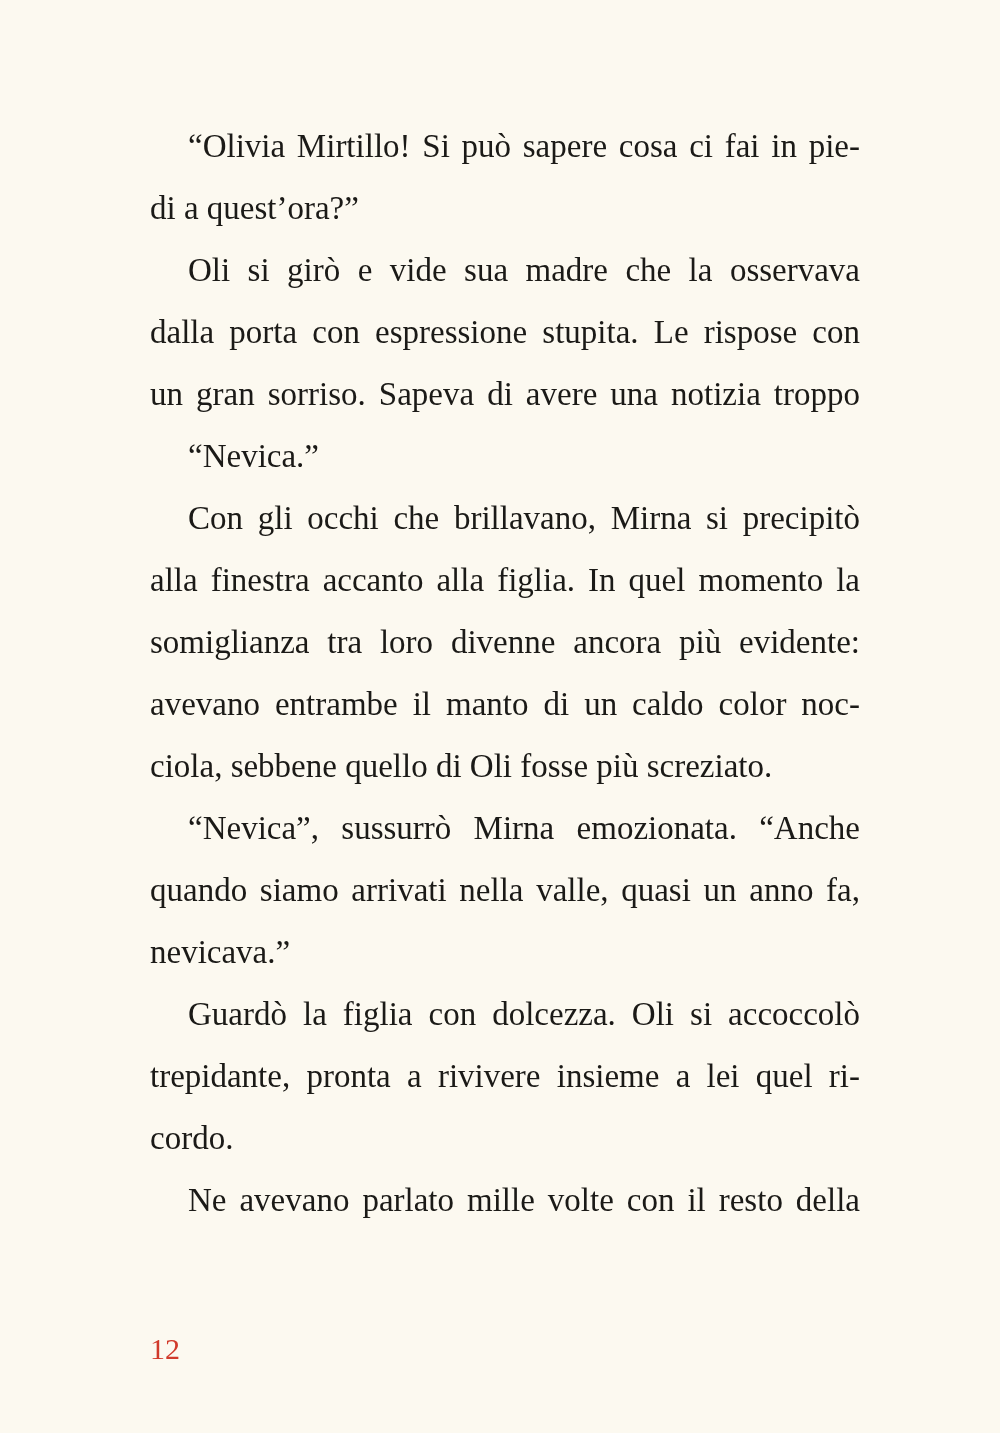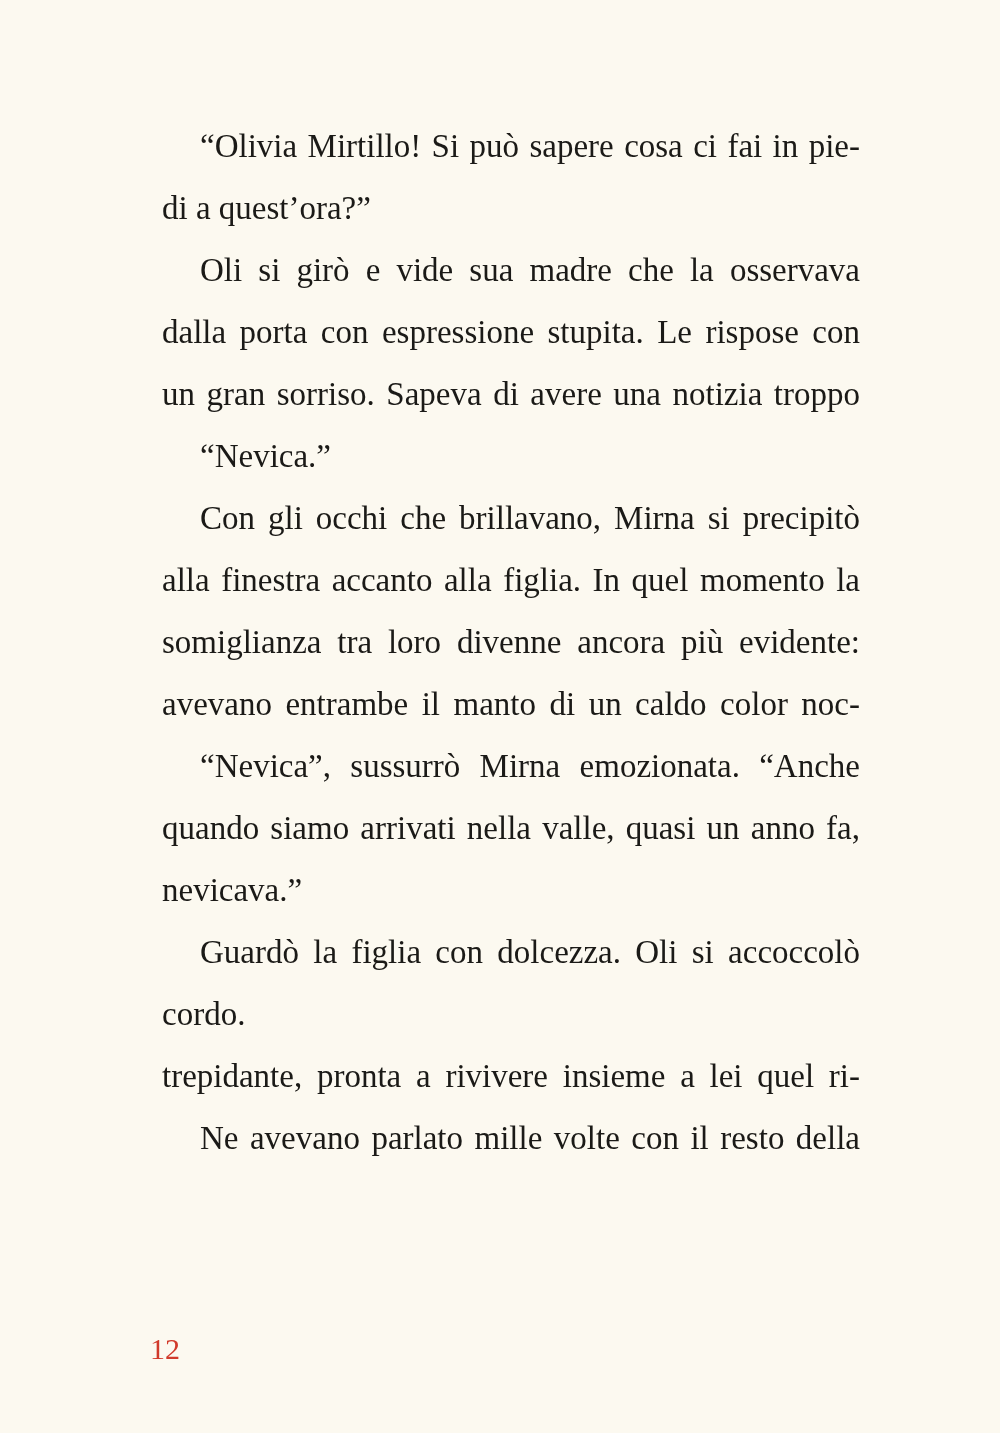--- a/index.html
+++ b/index.html
@@ -20,21 +20,20 @@
     top: 115px;
     width: 710px;
     color: var(--text-color, #1b1a17);
     font-size: 33px;
   }
   .line {
     height: 62px;
     line-height: 62px;
     white-space: nowrap;
     text-align: left;
-    margin-left: 12px;
   }
   .line.just {
     white-space: normal;
     text-align: justify;
     text-align-last: justify;
     text-justify: inter-word;
   }
   .line.indent {
     text-indent: 38px;
   }
@@ -56,22 +55,23 @@
       <div class="line indent just">“Olivia Mirtillo! Si può sapere cosa ci fai in pie-</div>
       <div class="line">di a quest’ora?”</div>
       <div class="line indent just">Oli si girò e vide sua madre che la osservava</div>
       <div class="line just">dalla porta con espressione stupita. Le rispose con</div>
       <div class="line just">un gran sorriso. Sapeva di avere una notizia troppo</div>
       <div class="line indent">“Nevica.”</div>
       <div class="line indent just">Con gli occhi che brillavano, Mirna si precipitò</div>
       <div class="line just">alla finestra accanto alla figlia. In quel momento la</div>
       <div class="line just">somiglianza tra loro divenne ancora più evidente:</div>
       <div class="line just">avevano entrambe il manto di un caldo color noc-</div>
+      <div class="line">ciola, sebbene quello di Oli fosse più screziato.</div>
       <div class="line indent just">“Nevica”, sussurrò Mirna emozionata. “Anche</div>
       <div class="line just">quando siamo arrivati nella valle, quasi un anno fa,</div>
       <div class="line">nevicava.”</div>
       <div class="line indent just">Guardò la figlia con dolcezza. Oli si accoccolò</div>
+      <div class="line just">trepidante, pronta a rivivere insieme a lei quel ri-</div>
       <div class="line">cordo.</div>
-      <div class="line just">trepidante, pronta a rivivere insieme a lei quel ri-</div>
       <div class="line indent just">Ne avevano parlato mille volte con il resto della</div>
     </main>
   <span class="page-number">12</span>
 </div>
 
 </body></html>

